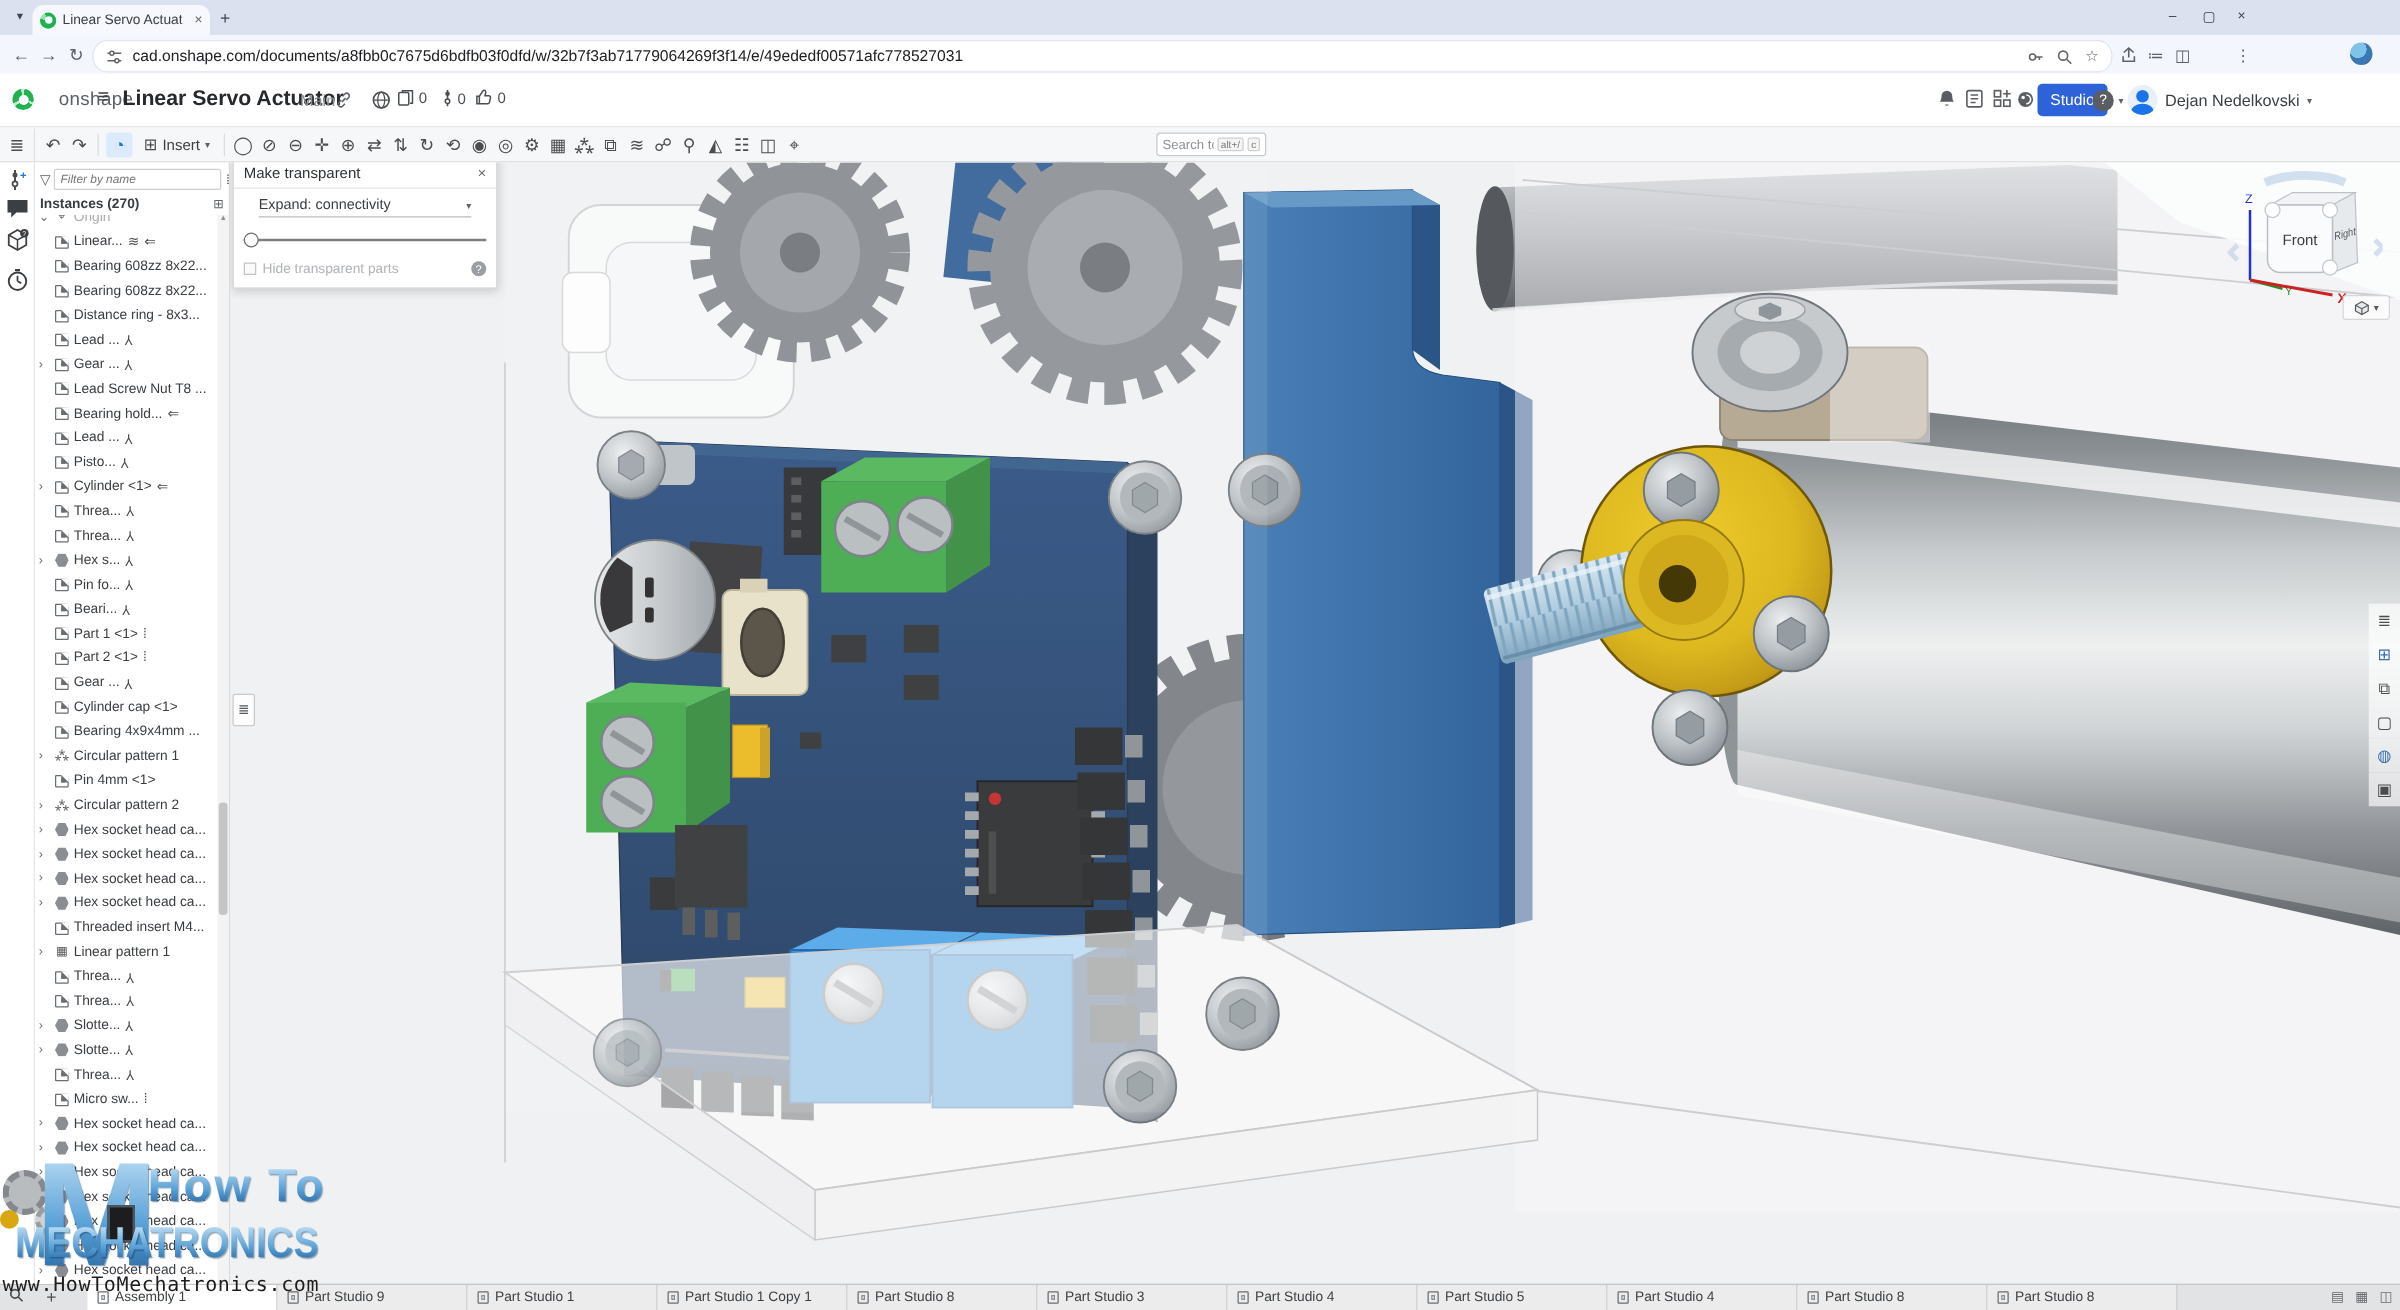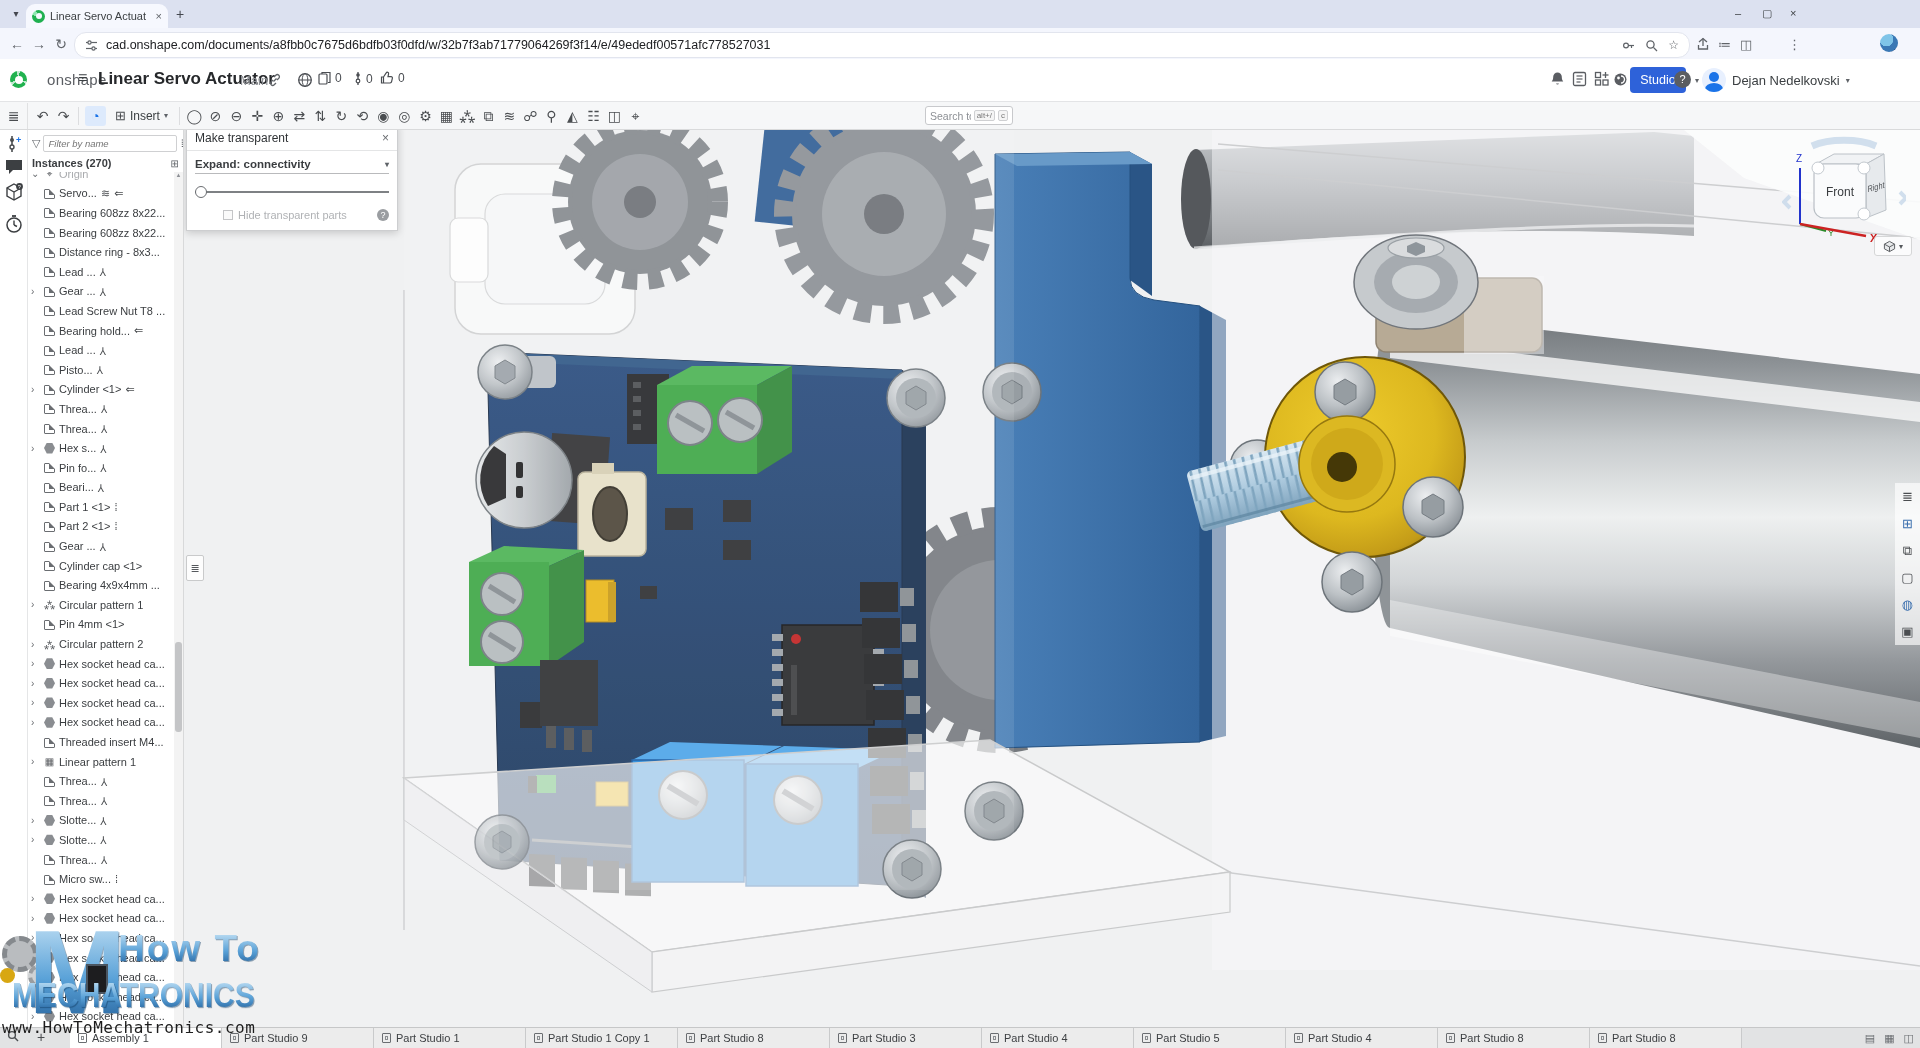--- a/index.html
+++ b/index.html
@@ -96,27 +96,27 @@
 
   .viewport { flex:1; position:relative; background:linear-gradient(#f5f6f7,#ebecee); overflow:hidden; }
   .scene { position:absolute; inset:0; }
 
   
   .dlg { position:absolute; left:2px; top:-6px; width:212px; background:#fff; border:1px solid #cdced0;
     box-shadow:0 2px 8px rgba(0,0,0,.18); z-index:40; }
   .dlg-title-row { display:flex; align-items:center; padding:6px 8px 5px; border-bottom:1px solid #e4e5e6; }
   .dlg-title { font-size:12px; color:#2f3235; flex:1; }
   .dlg-close { font-size:12px; color:#6a6d71; }
-  .dlg-select { margin:7px 8px 0; display:flex; align-items:center; border-bottom:1px solid #b9babc; padding-bottom:3px;font-weight:bold; }
+  .dlg-select { margin:7px 20px 0; display:flex; align-items:center; border-bottom:1px solid #b9babc; padding-bottom:3px; }
   .dlg-select .val { font-size:11.5px; color:#3a3d40; flex:1; }
   .dlg-slider { margin:12px 8px 4px; position:relative; height:12px; }
   .dlg-slider .track { position:absolute; left:0; right:0; top:5px; height:2px; background:#7e8184; }
   .dlg-slider .knob { position:absolute; left:0; top:0; width:12px; height:12px; border-radius:50%;
     background:#fff; border:1.5px solid #6a6d71; }
-  .dlg-check { display:flex; align-items:center; gap:5px; padding:7px 8px 9px;margin-left:28px; }
+  .dlg-check { display:flex; align-items:center; gap:5px; padding:7px 8px 9px; }
   .dlg-check .box { width:10px; height:10px; border:1px solid #c4c5c7; background:#fafafa; }
   .dlg-check .lbl { font-size:11px; color:#b0b2b5; flex:1; }
   .dlg-help { width:12px; height:12px; border-radius:50%; background:#9a9da1; color:#fff; font-size:9px;
     text-align:center; line-height:12px; }
 
   
   .viewcube { position:absolute; right:14px; top:2px; width:124px; height:126px; z-index:30; }
   .cube-opts { position:absolute; right:8px; top:106px; width:38px; height:20px; background:#fbfbfc;
     border:1px solid #d5d6d7; border-radius:3px; z-index:30; display:flex; align-items:center; justify-content:center; gap:3px;
     font-size:8px; color:#55585c; }
@@ -360,21 +360,21 @@
     </div>
     <div class="tree" id="tree">
         <div class="trow dim" style="margin-top: -8px;">
           <span class="chev">⌄</span>
           <span class="ti ti-glyph">⌖</span>
           <span class="label">Origin</span>
         </div>
         <div class="trow">
           <span class="chev"></span>
           <span class="ti ti-part"></span>
-          <span class="label">Servo...</span>
+          <span class="label">Linear...</span>
           <span class="badge">≋</span>
           <span class="badge">⇐</span>
         </div>
         <div class="trow">
           <span class="chev"></span>
           <span class="ti ti-part"></span>
           <span class="label">Bearing 608zz 8x22...</span>
         </div>
         <div class="trow">
           <span class="chev"></span>

